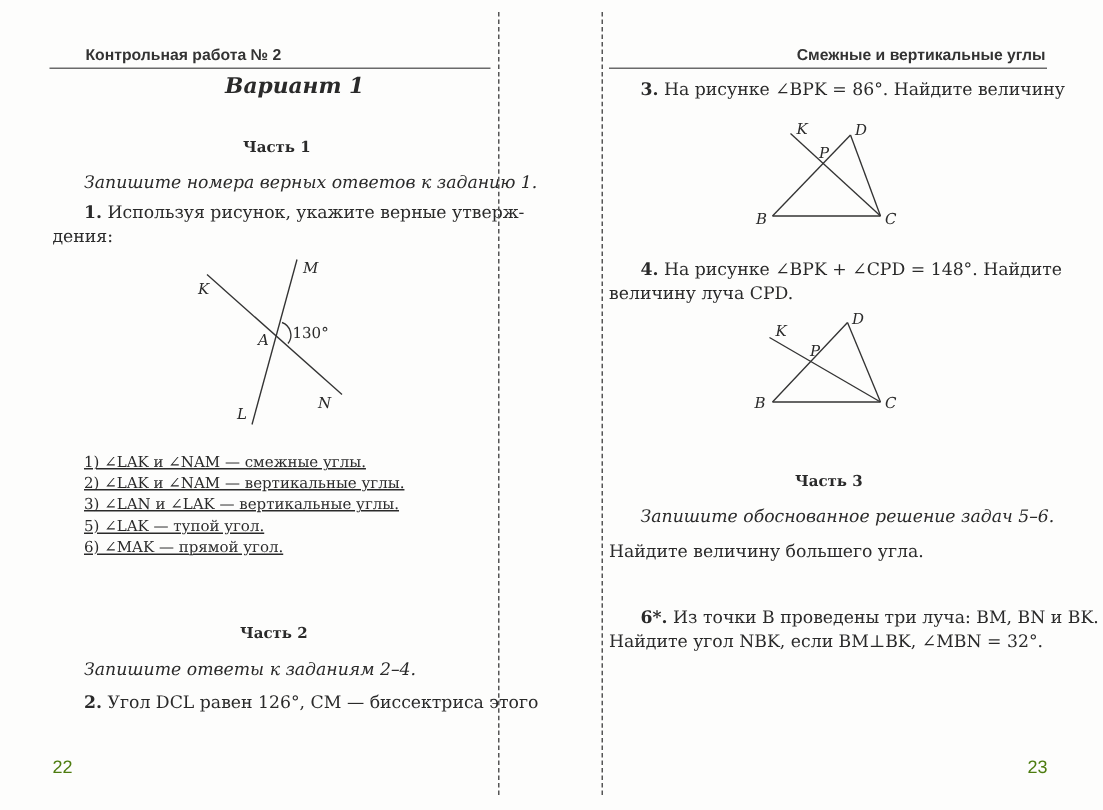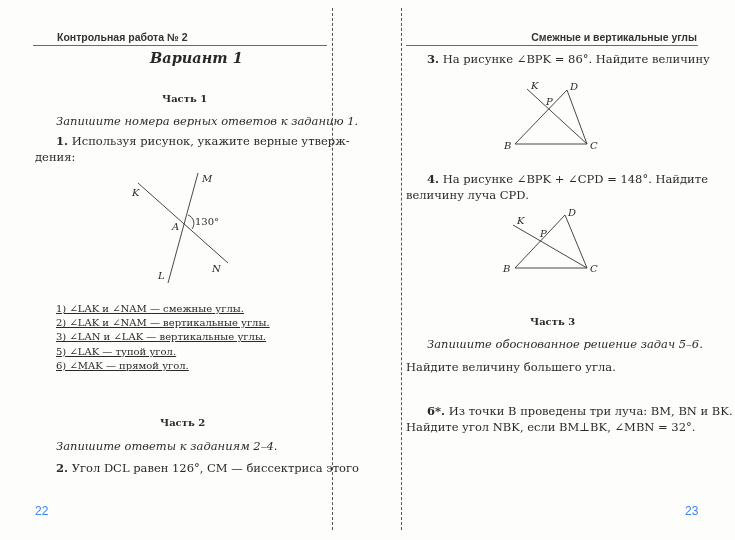--- a/index.html
+++ b/index.html
@@ -8,21 +8,21 @@
   .page { position:absolute; top:0; height:540px; }
   .abs { position:absolute; white-space:nowrap; }
   .hdr { font-family:"Liberation Sans","DejaVu Sans",sans-serif; font-weight:bold; font-size:10.5px; color:#333; }
   .rule { position:absolute; height:1px; background:#6a6a6a; }
   .vdash { position:absolute; top:8px; width:0; height:522px; border-left:1.3px dashed #555; }
   .title { font-style:italic; font-weight:bold; font-size:14.5px; }
   .part { font-weight:bold; font-size:10px; }
   .instr { font-style:italic; font-size:11.5px; }
   .txt { font-size:11.5px; line-height:16px; }
   .opt { font-size:10px; line-height:14.2px;text-decoration:underline; }
-  .pnum { font-family:"Liberation Sans","DejaVu Sans",sans-serif; font-size:12px; color:#3b82f6; }
+  .pnum { font-family:"Liberation Sans","DejaVu Sans",sans-serif; font-size:12px; color:#4d7c0f; }
   .fig { position:absolute; }
   .fig text { font-family:"DejaVu Serif","Liberation Serif",serif; font-style:italic; font-size:10px; fill:#2a2a2a; }
   .fig line, .fig path { stroke:#333; stroke-width:0.9; fill:none; }
 </style>
 </head>
 <body>
 
 <div class="page" style="left:0;width:340px;">
   <div class="abs hdr" style="left:35px;top:31px;margin-left:22px;">Контрольная работа № 2</div>
   <div class="rule" style="left:33px;top:45px;width:294px;"></div>

